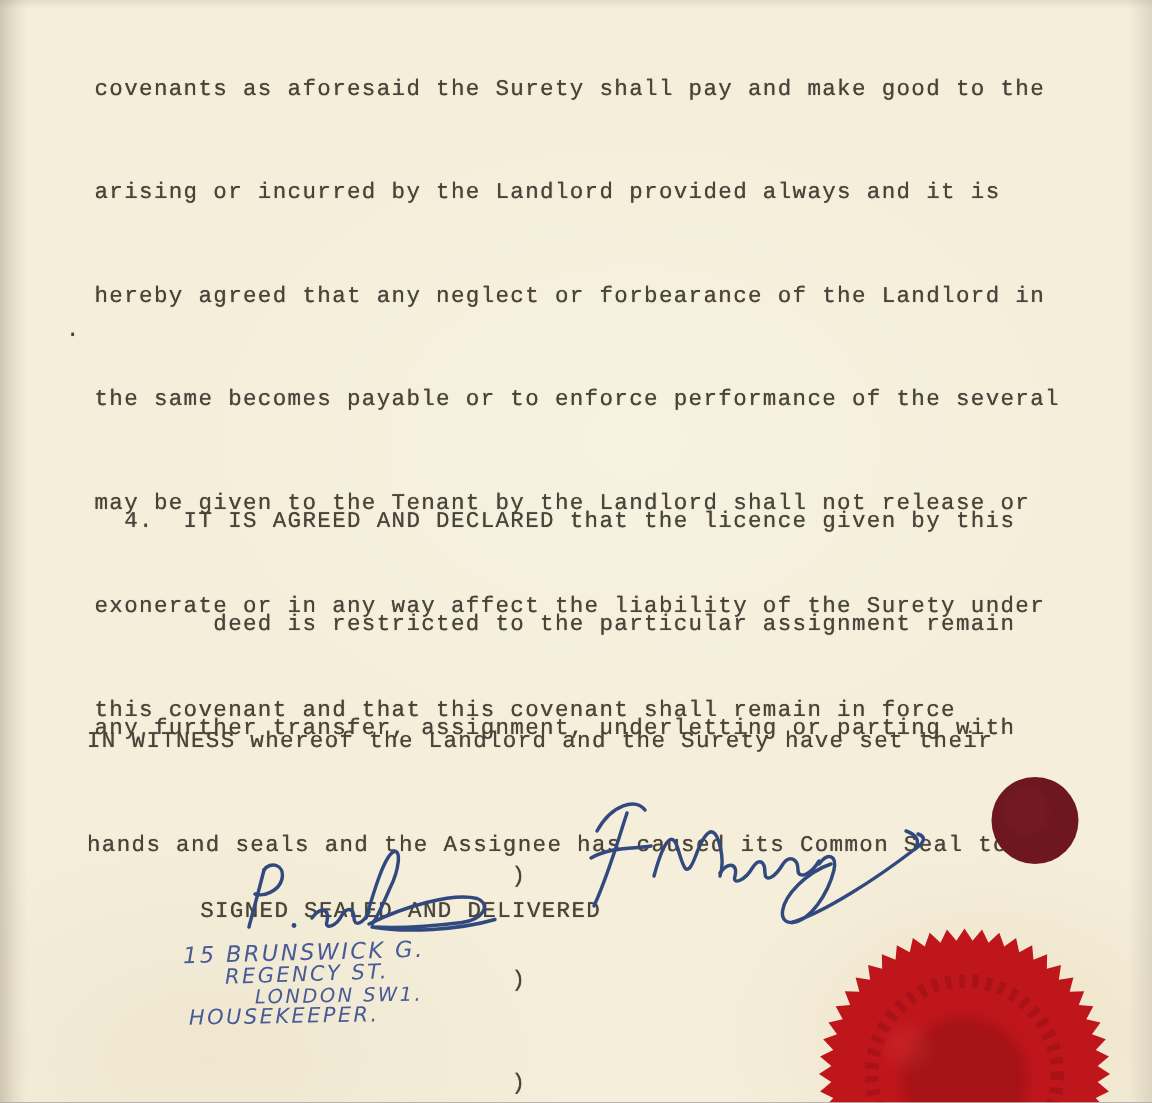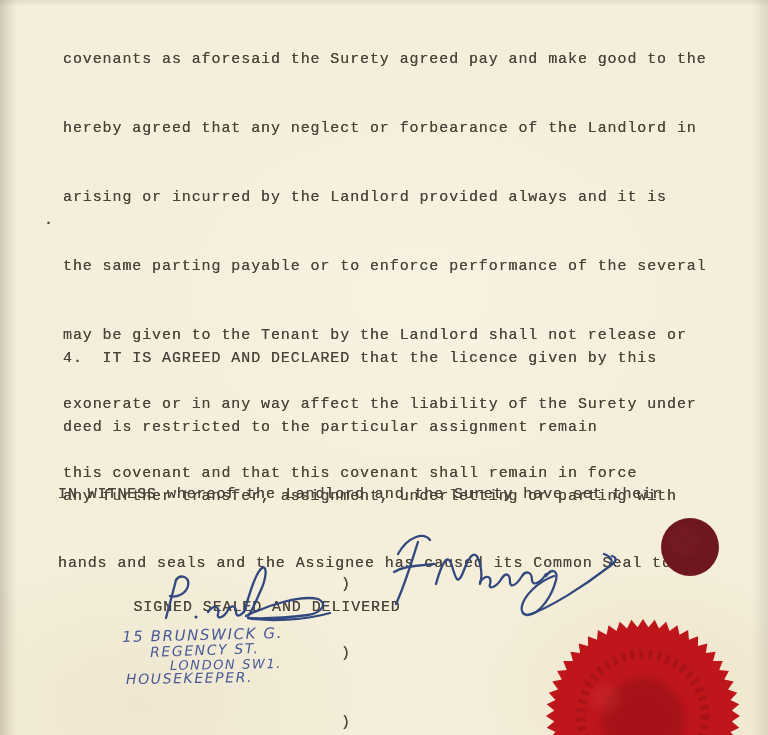--- a/index.html
+++ b/index.html
@@ -31,34 +31,34 @@
   .stray-dot{position:absolute;font-size:15px;}
   svg{position:absolute;overflow:visible;}
   .seal-svg{overflow:hidden;}
 </style>
 </head>
 <body>
 
 <div class="page">
 
   <div class="typed" style="left:63px;top:2px;">
-    <div>covenants as aforesaid the Surety agreed pay and make good to the</div>
+    <div>covenants as aforesaid the Surety shall pay and make good to the</div>
+    <div>arising or incurred by the Landlord provided always and it is</div>
     <div>hereby agreed that any neglect or forbearance of the Landlord in</div>
-    <div>arising or incurred by the Landlord provided always and it is</div>
-    <div>the same parting payable or to enforce performance of the several</div>
+    <div>the same becomes payable or to enforce performance of the several</div>
     <div>may be given to the Tenant by the Landlord shall not release or</div>
     <div>exonerate or in any way affect the liability of the Surety under</div>
     <div>this covenant and that this covenant shall remain in force</div>
     
     
   </div>
 
   <div class="typed stray-dot" style="left:44px;top:209px;">.</div>
 
-  <div class="typed" style="left:63px;top:301px;">
+  <div class="typed" style="left:63px;top:290px;text-align:right;">
     <div>4.  IT IS AGREED AND DECLARED that the licence given by this</div>
     <div>deed is restricted to the particular assignment remain</div>
     <div>any further transfer, assignment, underletting or parting with</div>
   </div>
 
   <div class="typed" style="left:58px;top:437px;font-family:Liberation Mono, monospace;">
     <div>IN WITNESS whereof the Landlord and the Surety have set their</div>
     <div>hands and seals and the Assignee has caused its Common Seal to</div>
   </div>
 

